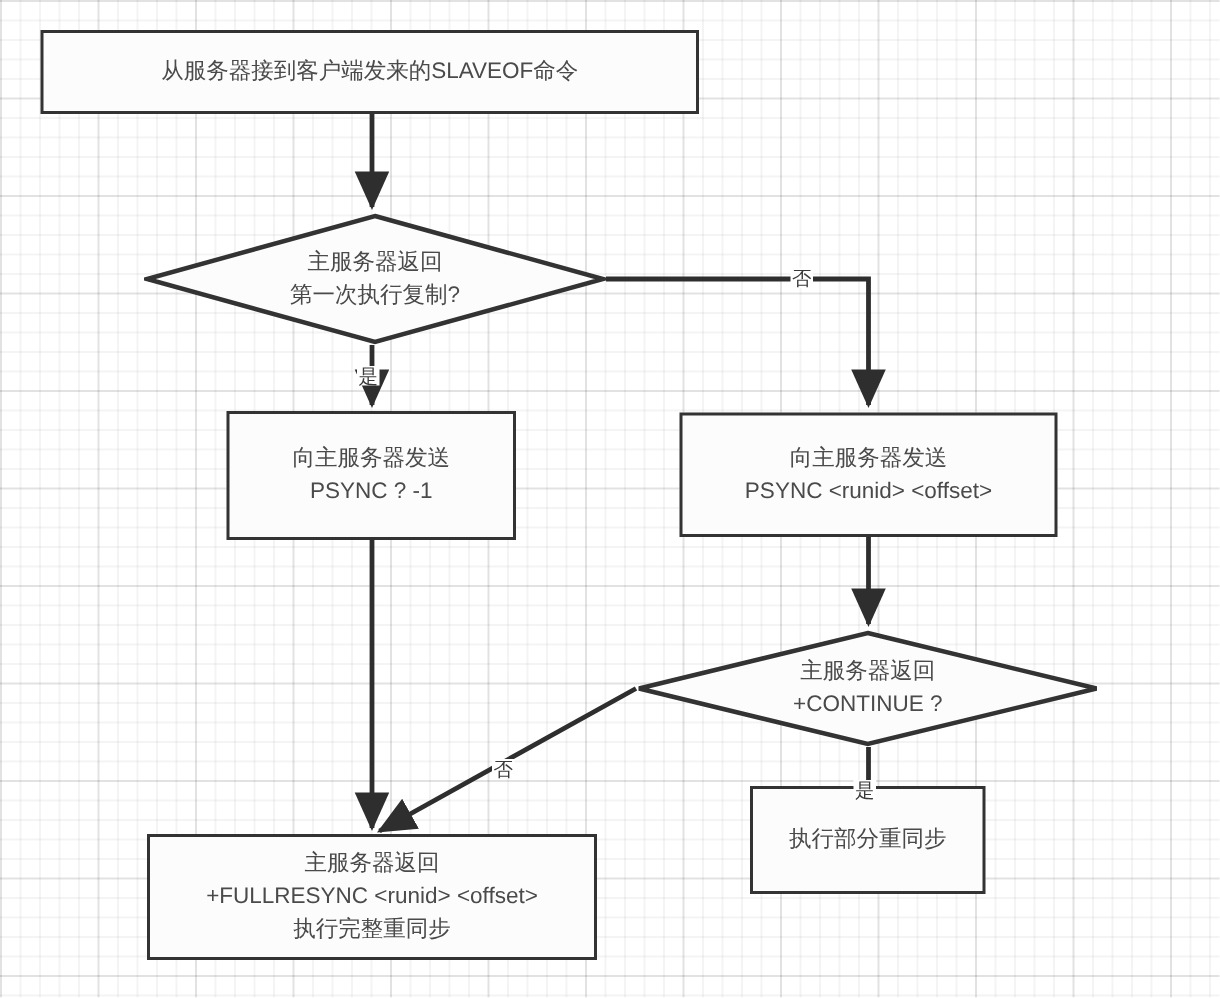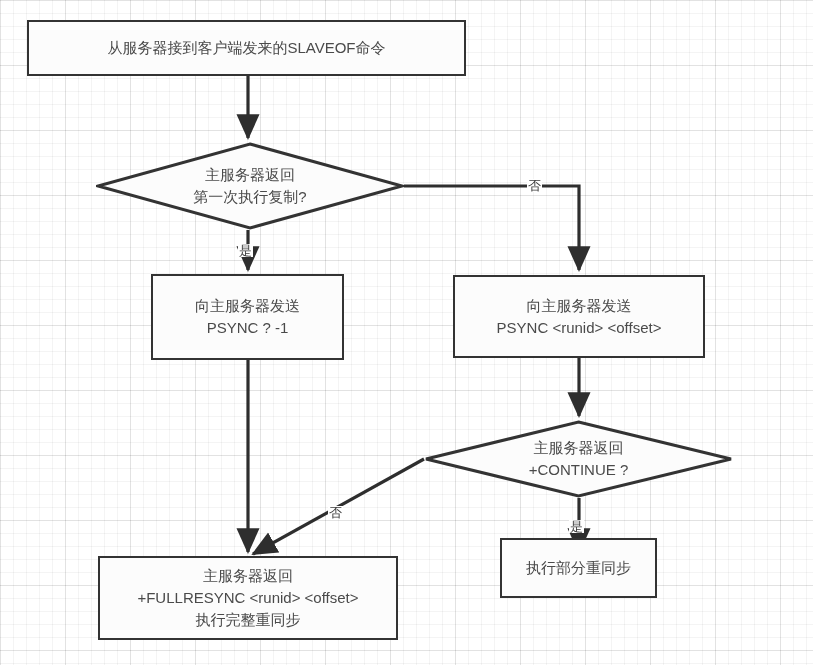--- a/index.html
+++ b/index.html
@@ -149,21 +149,21 @@
     <div class="diamond-label">主服务器返回
 +CONTINUE ?</div>
   </div>
 
   <div class="node box" style="left:98px; top:556px; width:300px; height:84px;">
     <span>主服务器返回
 +FULLRESYNC &lt;runid&gt; &lt;offset&gt;
 执行完整重同步</span>
   </div>
 
-  <div class="node box" style="left:500px; top:538px; width:157px; height:60px;">
+  <div class="node box" style="left:500px; top:524px; width:157px; height:72px;">
     <span>执行部分重同步</span>
   </div>
 
   <div class="edge-label" style="left:238px; top:244px;">是</div>
 
   <div class="edge-label" style="left:527px; top:179px;">否</div>
 
   <div class="edge-label" style="left:328px; top:506px;">否</div>
 
   <div class="edge-label" style="left:569px; top:520px;">是</div>

